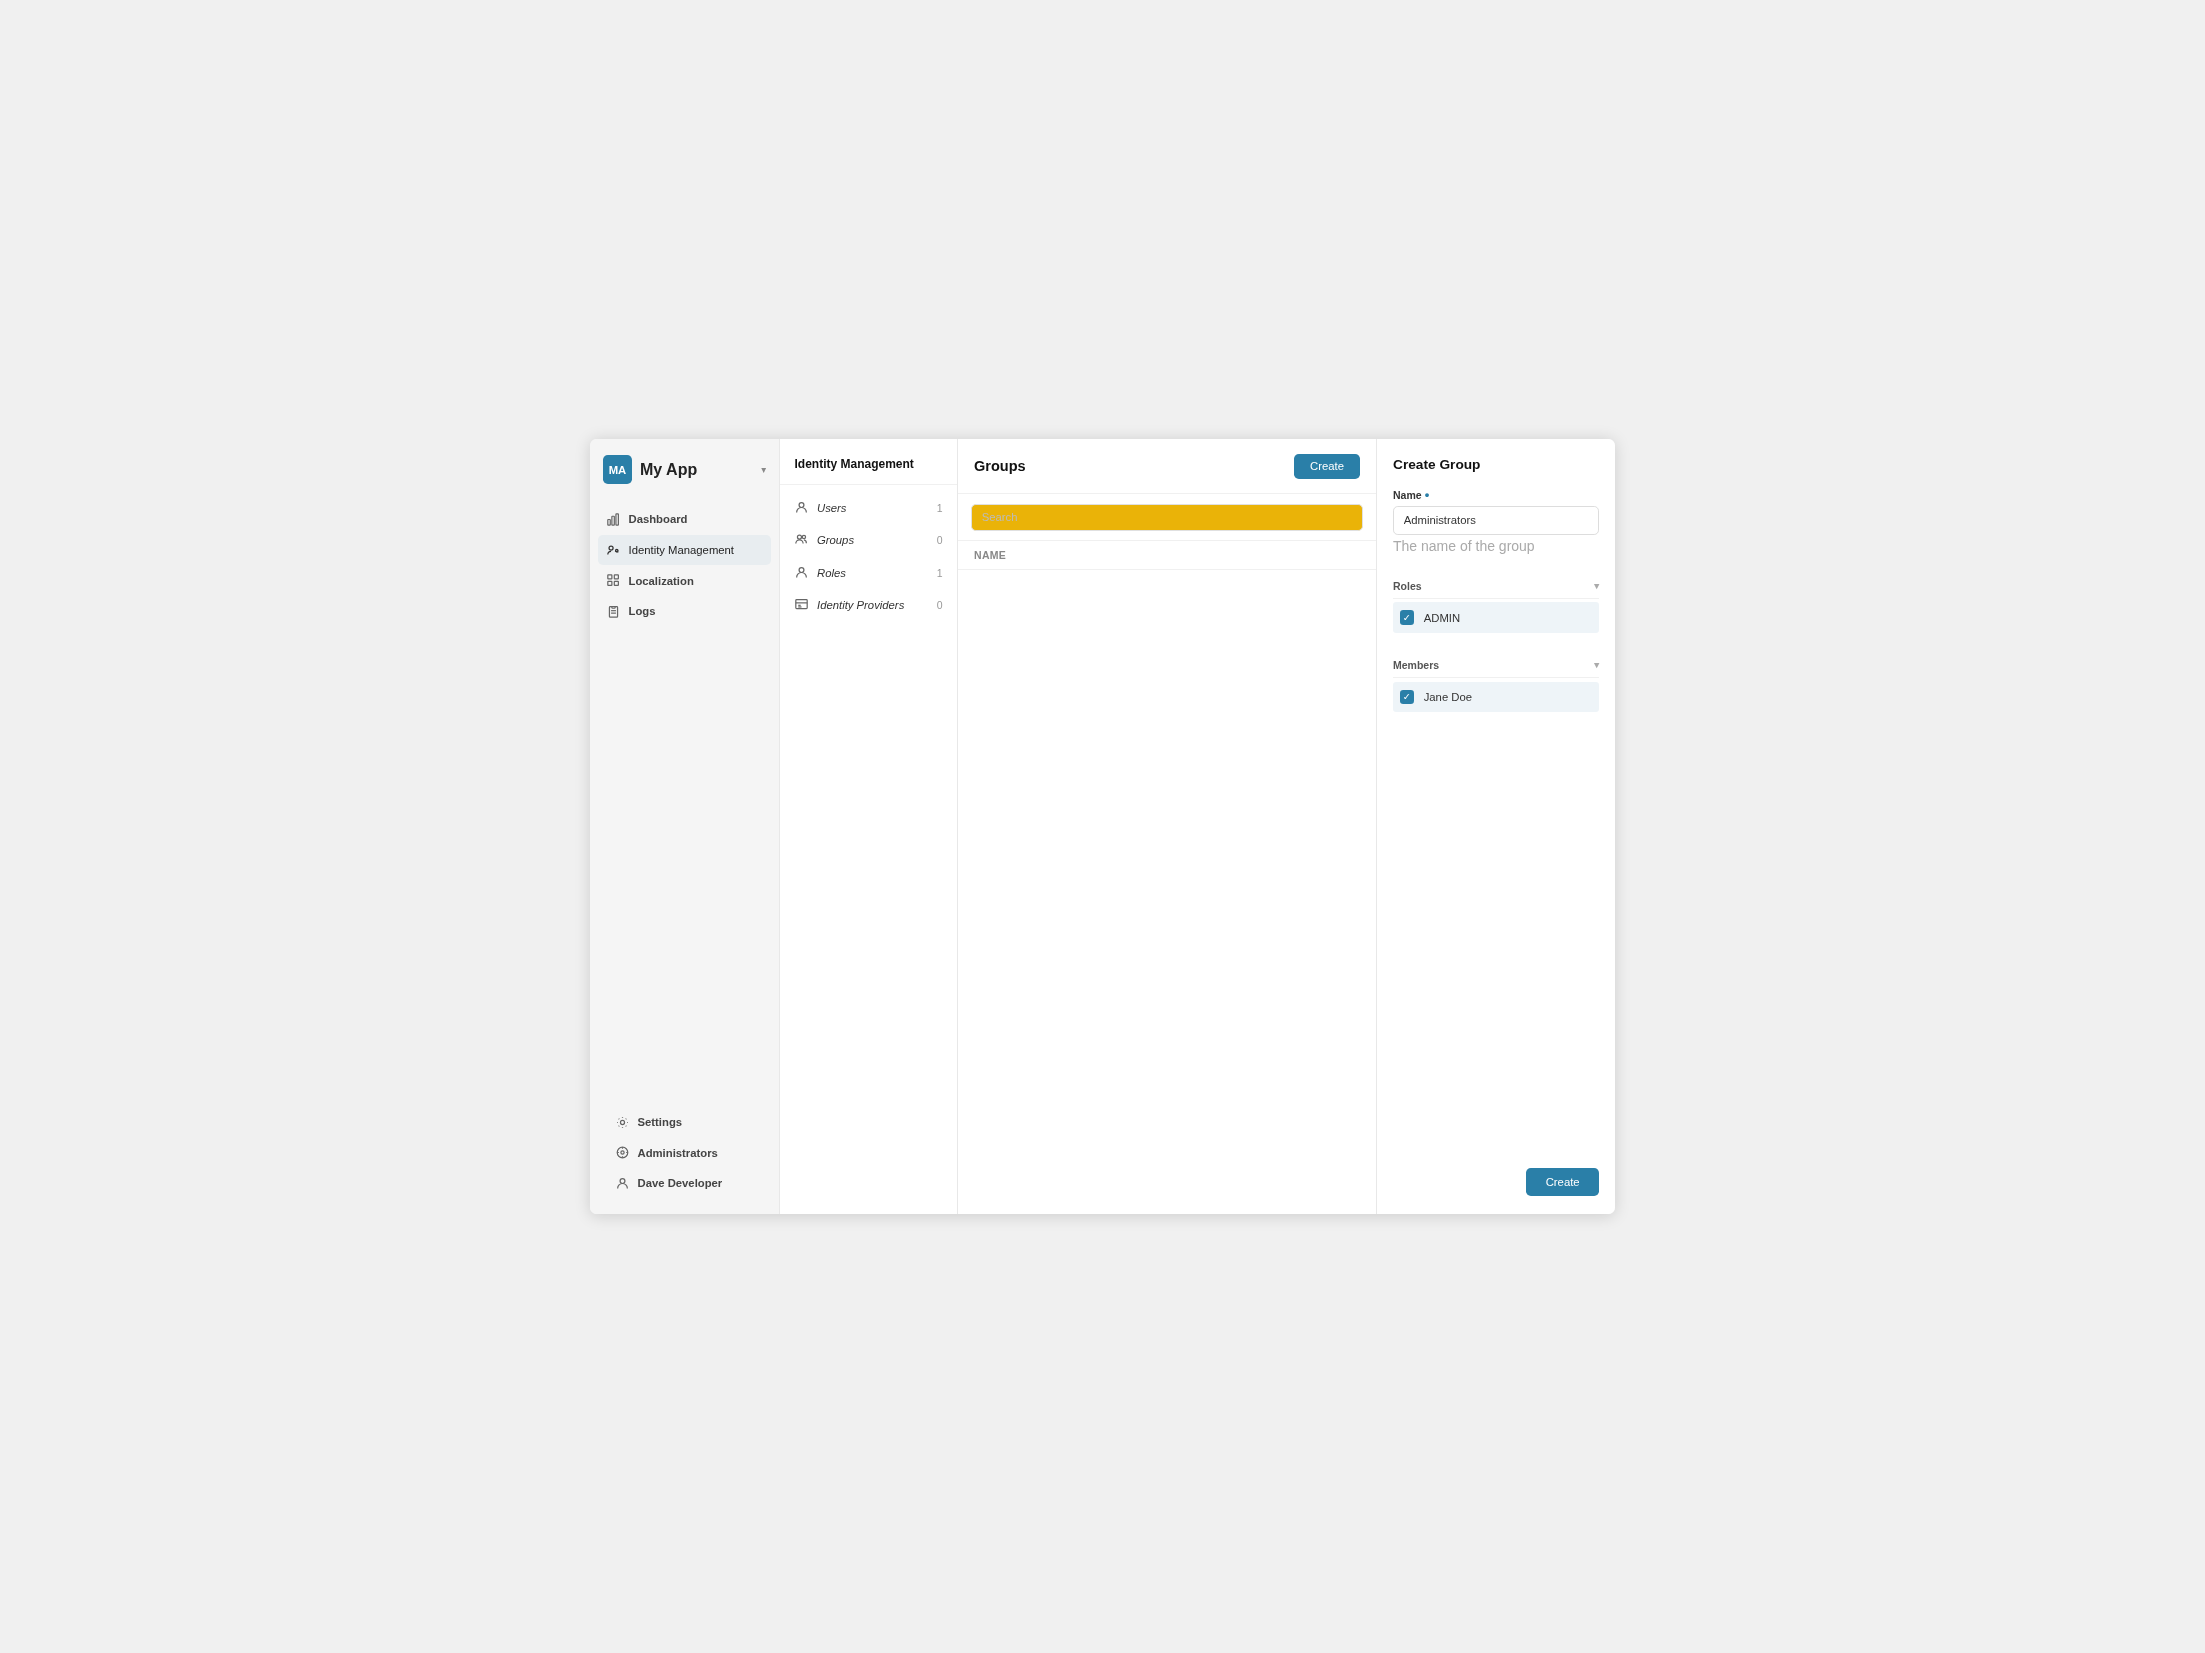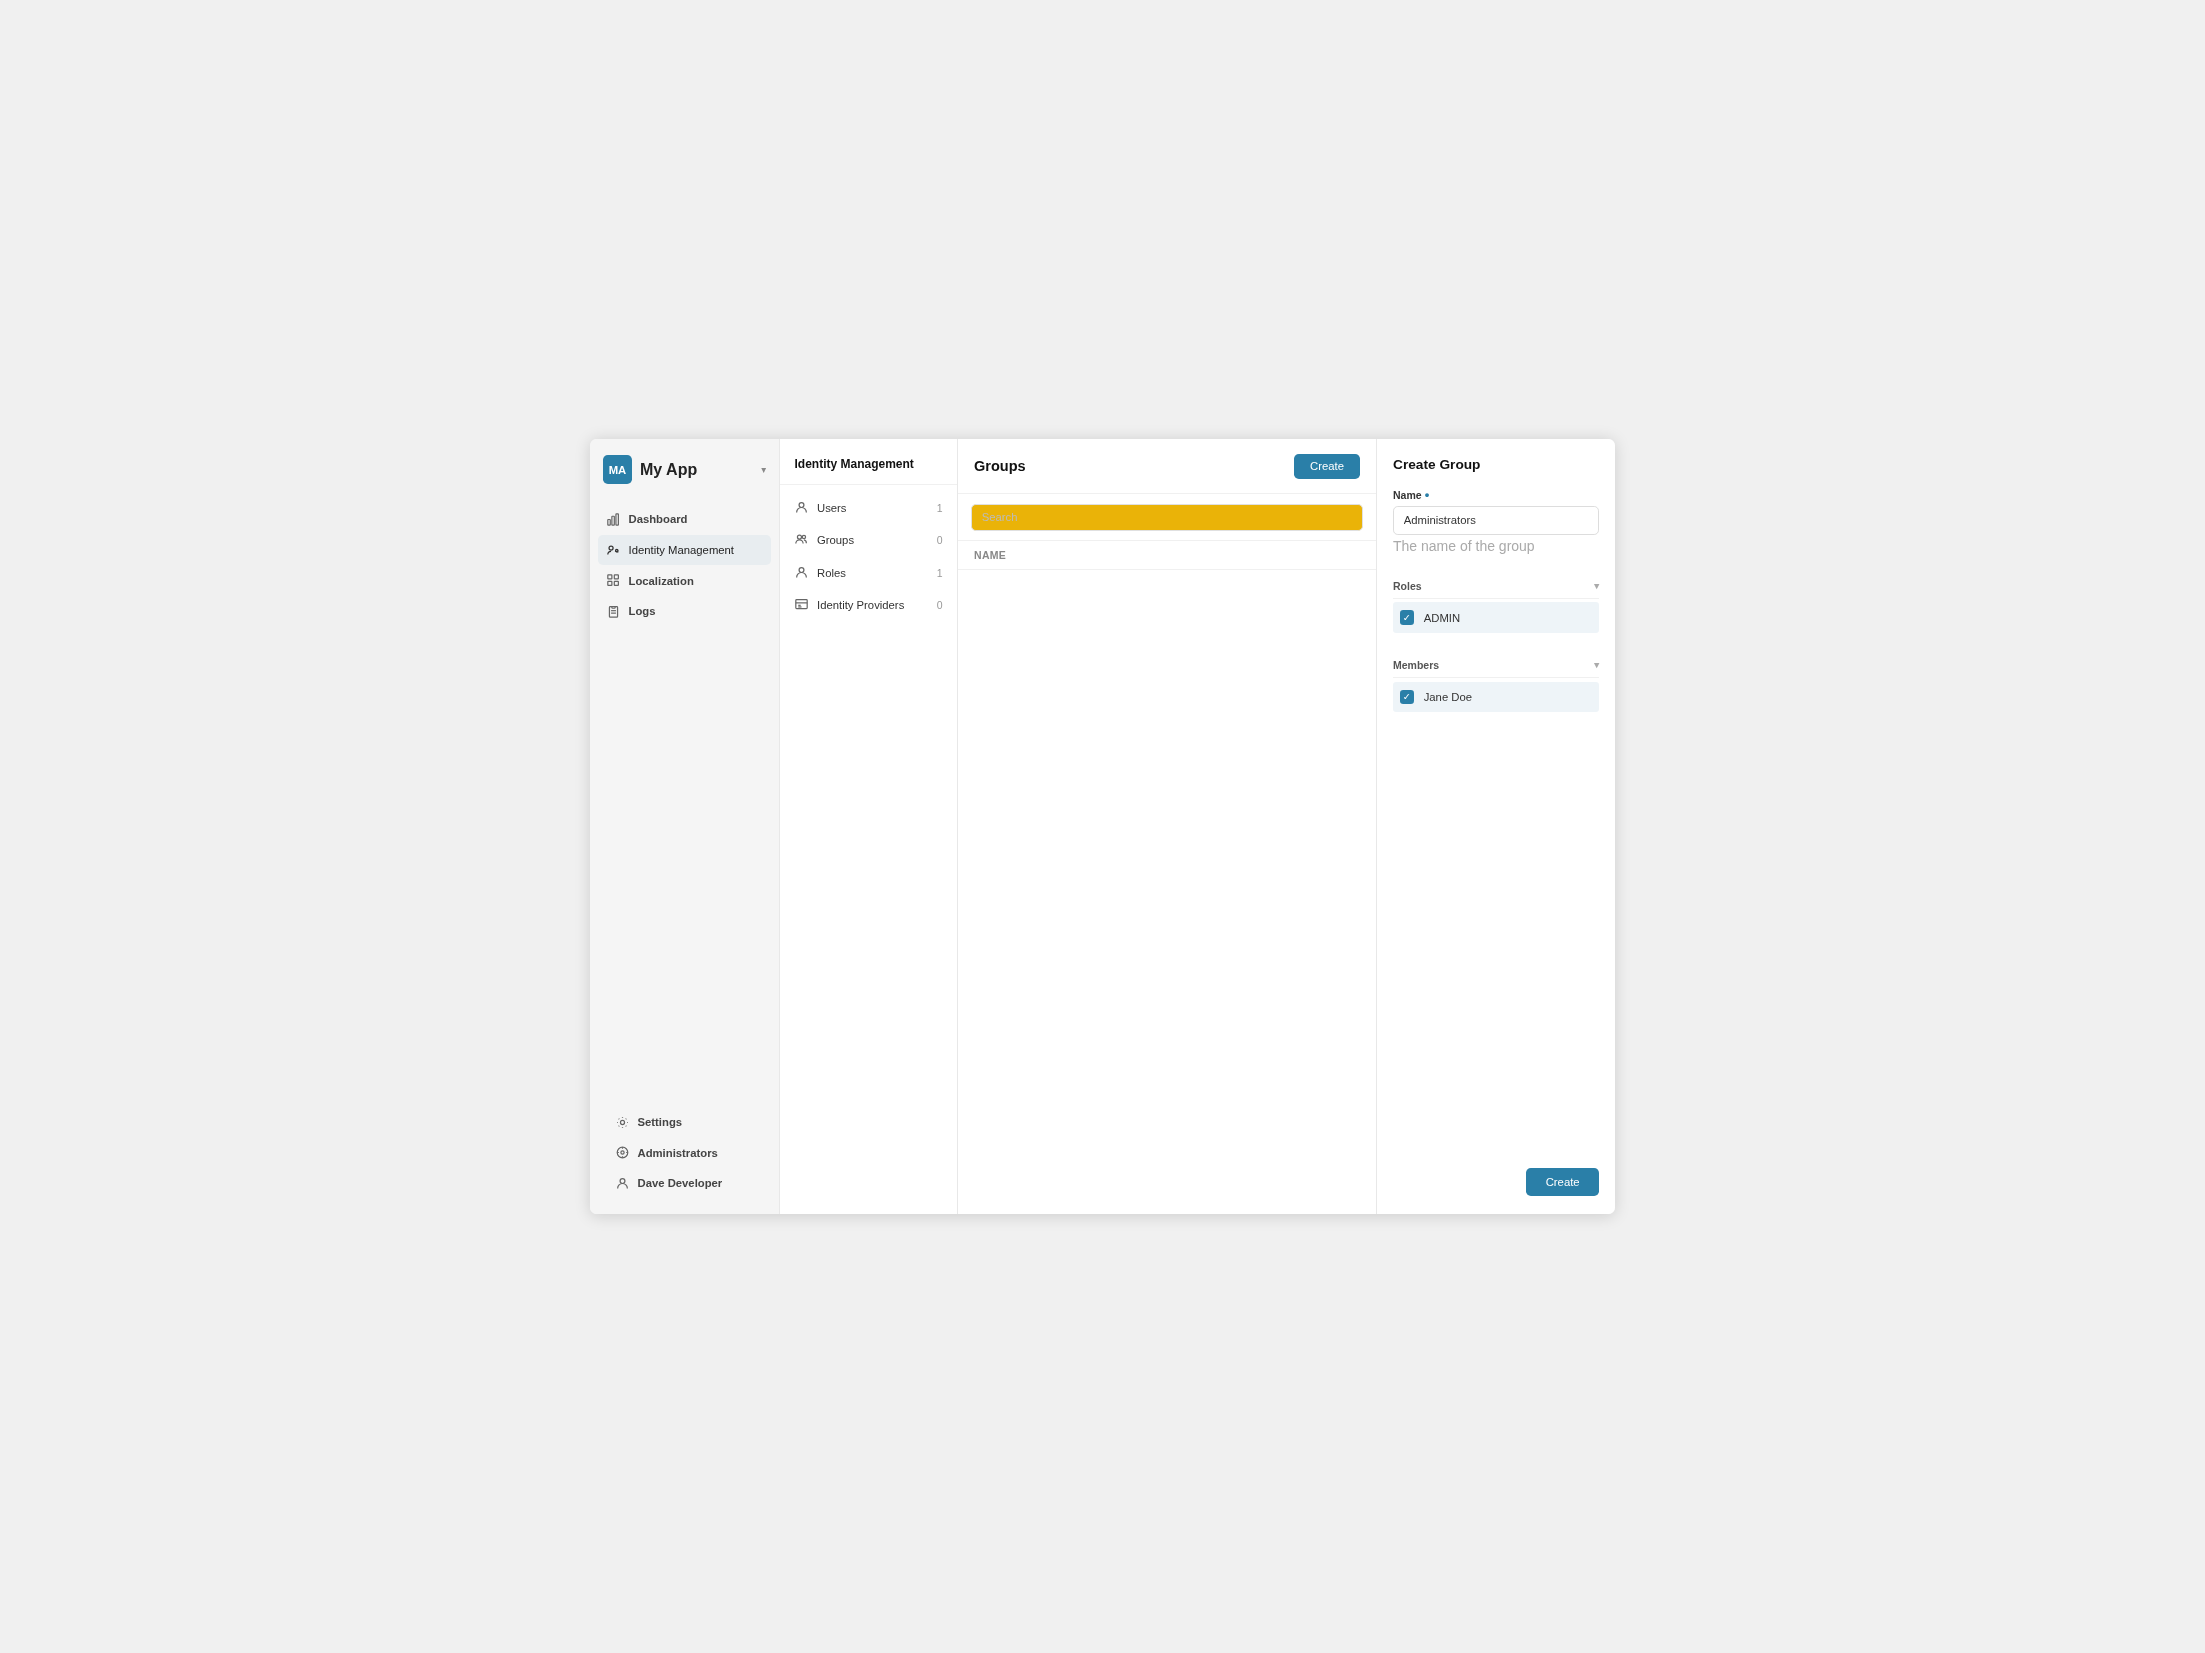--- a/index.html
+++ b/index.html
@@ -127,20 +127,21 @@
       display: flex;
       align-items: center;
       padding: 9px 14.5px;
       cursor: pointer;
       color: #333;
       font-size: 11.3px;
       gap: 8px;
     }
     .panel-nav-item .item-label {
       flex: 1;
+      font-style: italic;
     }
     .panel-nav-item .item-count {
       color: #999;
       font-size: 10.5px;
     }
     .panel-nav-item .item-icon {
       width: 14.5px;
       height: 14.5px;
       color: #666;
       flex-shrink: 0;

